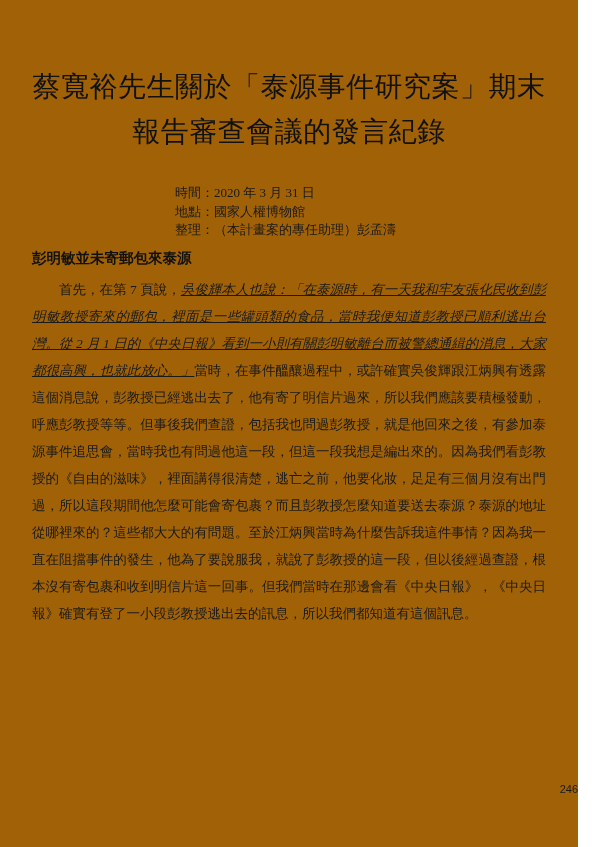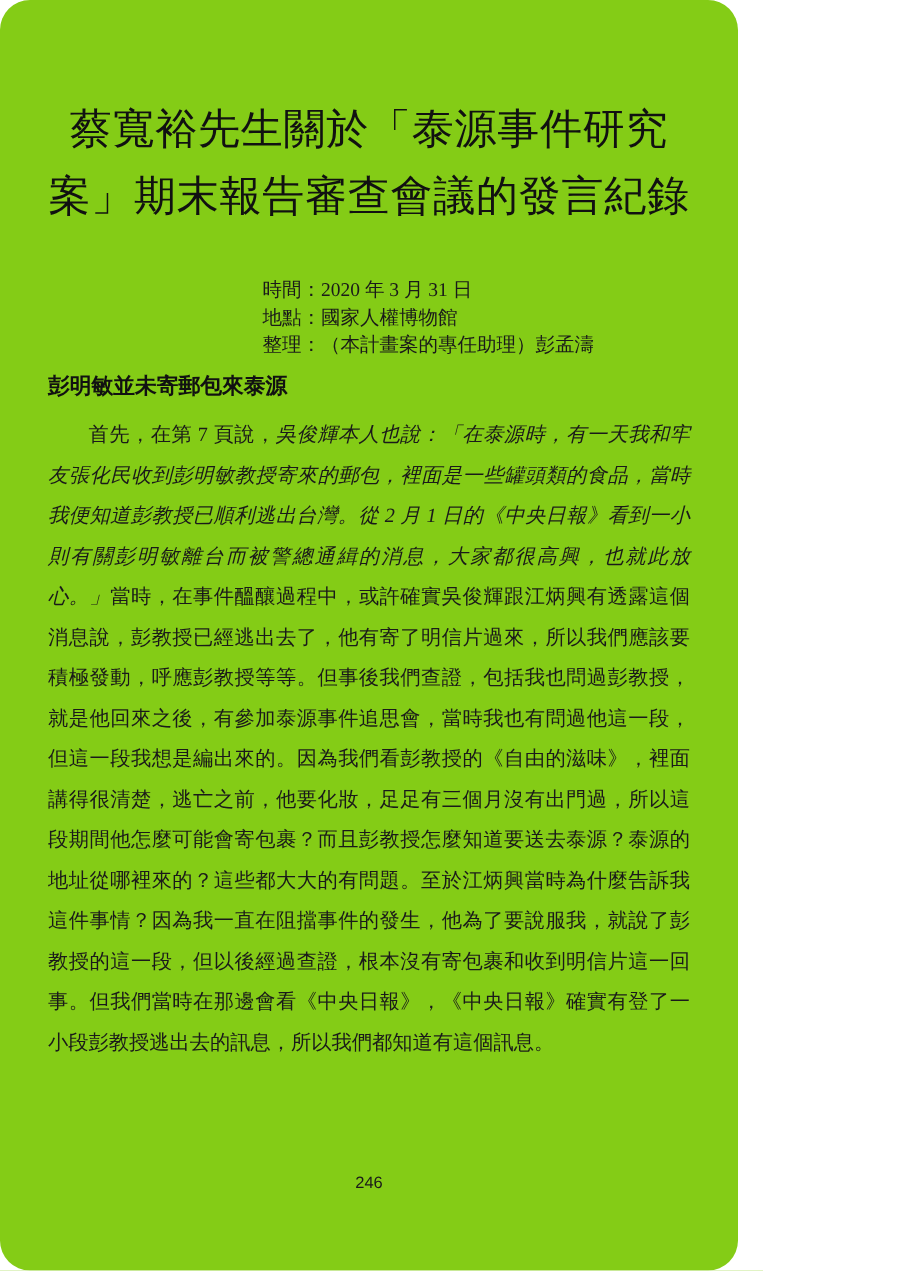--- a/index.html
+++ b/index.html
@@ -2,29 +2,28 @@
 <html lang="zh-Hant"><head>
 <meta charset="utf-8">
 <style>
   html, body {
     margin: 0;
     padding: 0;
     background: #ffffff;
   }
   .page {
     position: relative;
-    width: 492px;
+    width: 578px;
     height: 847px;
-    background: #84cc16;
+    background: #a16207;
     box-sizing: border-box;
     padding: 64px 32px 0 32px;
     font-family: "Liberation Serif", "DejaVu Serif", serif;
     color: #1a1a1a;
     overflow: hidden;
-    border-radius: 20px;
   }
   .doc-title {
     margin: 0;
     font-size: 28px;
     font-weight: normal;
     line-height: 45px;
     text-align: center;
     letter-spacing: 0.5px;
     color: #111111;
   }
@@ -51,27 +50,28 @@
     font-size: 14.5px;
     font-weight: bold;
     line-height: 20px;
     color: #111111;
   }
   .para-main {
     margin-top: 8px;
   }
   .kai-quote {
     font-style: italic;
+    text-decoration: underline;
   }
   .page-number {
     position: absolute;
     left: 0;
     right: 0;
     bottom: 52px;
-    text-align: center;
+    text-align: right;
     font-family: "Liberation Sans", "DejaVu Sans", sans-serif;
     font-size: 11px;
     color: #1a1a1a;
   }
 </style>
 </head>
 <body>
 
 <div class="page">
 

